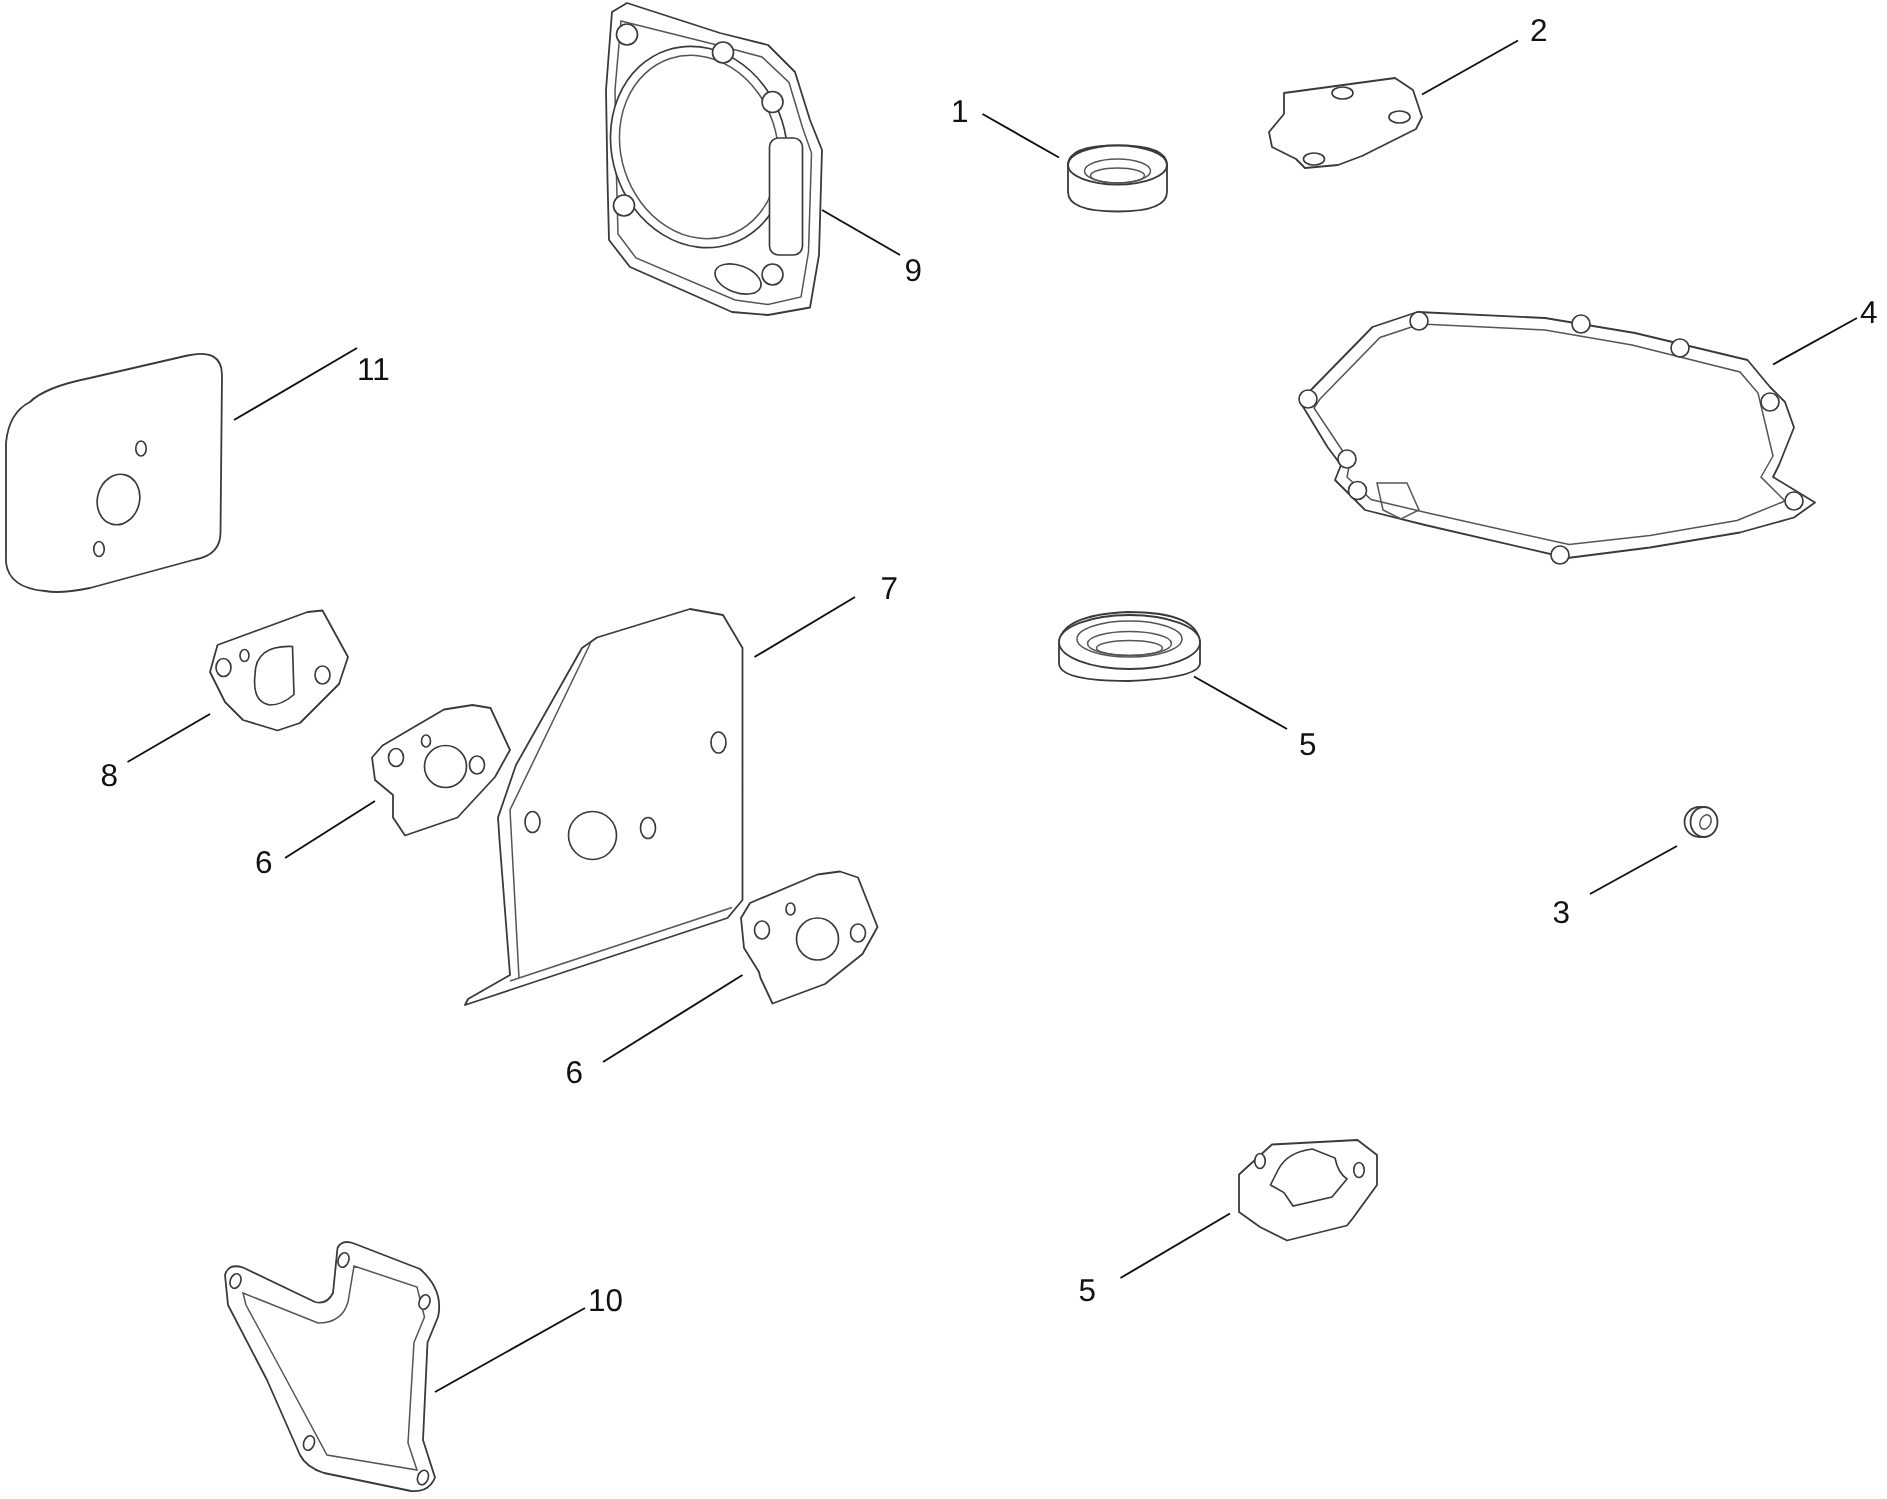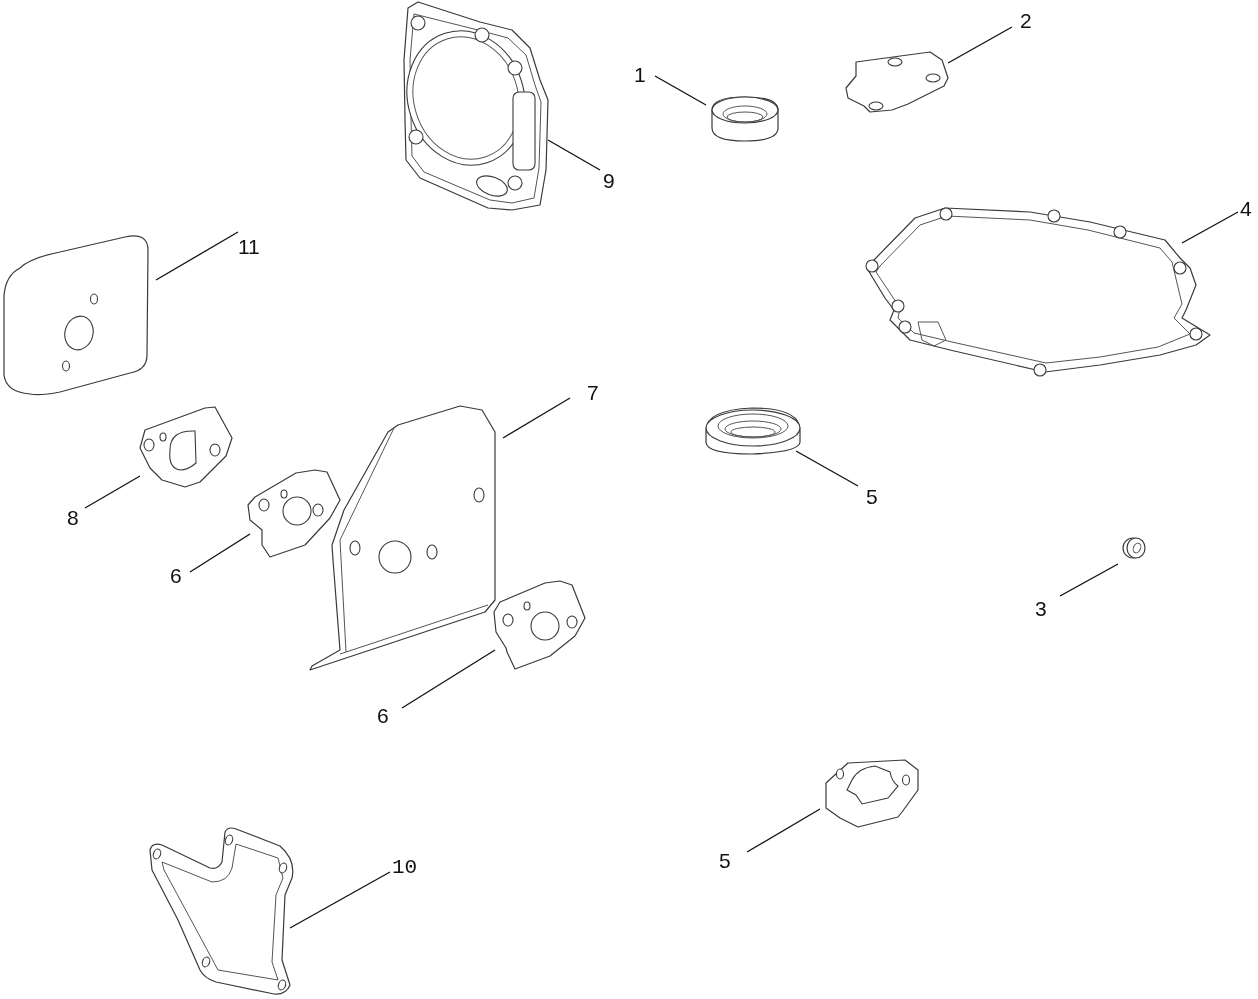--- a/index.html
+++ b/index.html
@@ -150,13 +150,13 @@
 <div class="callout" style="left:603px;top:170px;">9</div>
 <div class="callout" style="left:1240px;top:198px;">4</div>
 <div class="callout" style="left:238px;top:224px;margin-top:12px;">11</div>
 <div class="callout" style="left:587px;top:382px;">7</div>
 <div class="callout" style="left:866px;top:486px;">5</div>
 <div class="callout" style="left:67px;top:507px;">8</div>
 <div class="callout" style="left:170px;top:565px;">6</div>
 <div class="callout" style="left:1035px;top:598px;">3</div>
 <div class="callout" style="left:377px;top:705px;">6</div>
 <div class="callout" style="left:719px;top:850px;">5</div>
-<div class="callout" style="left:392px;top:857px;font-family:Liberation Mono, monospace;">10</div>
+<div class="callout" style="left:392px;top:857px;">10</div>
 
 </body></html>

